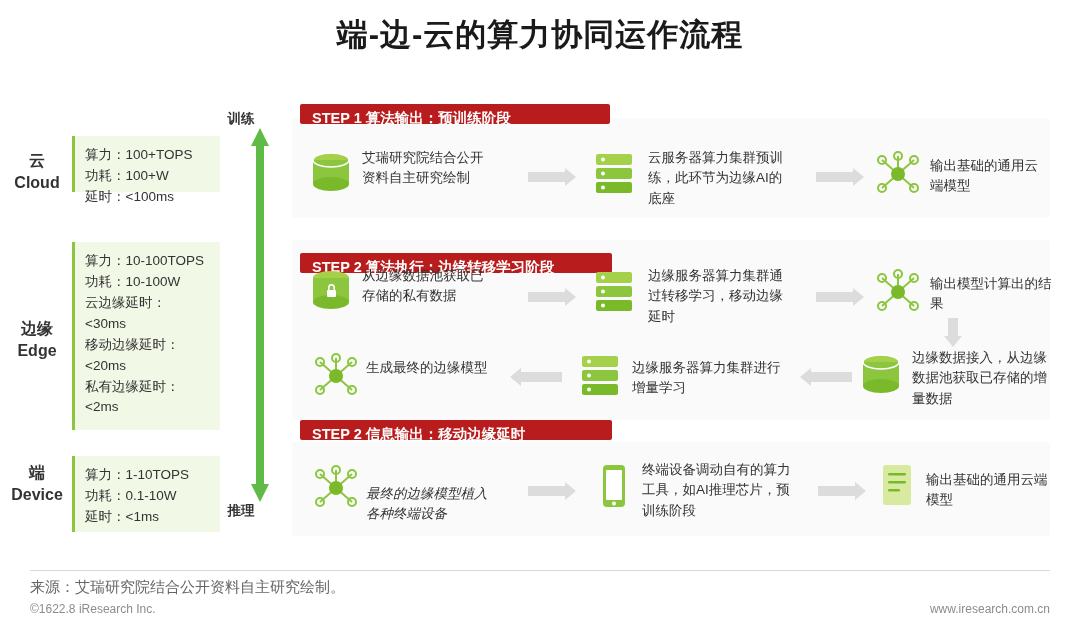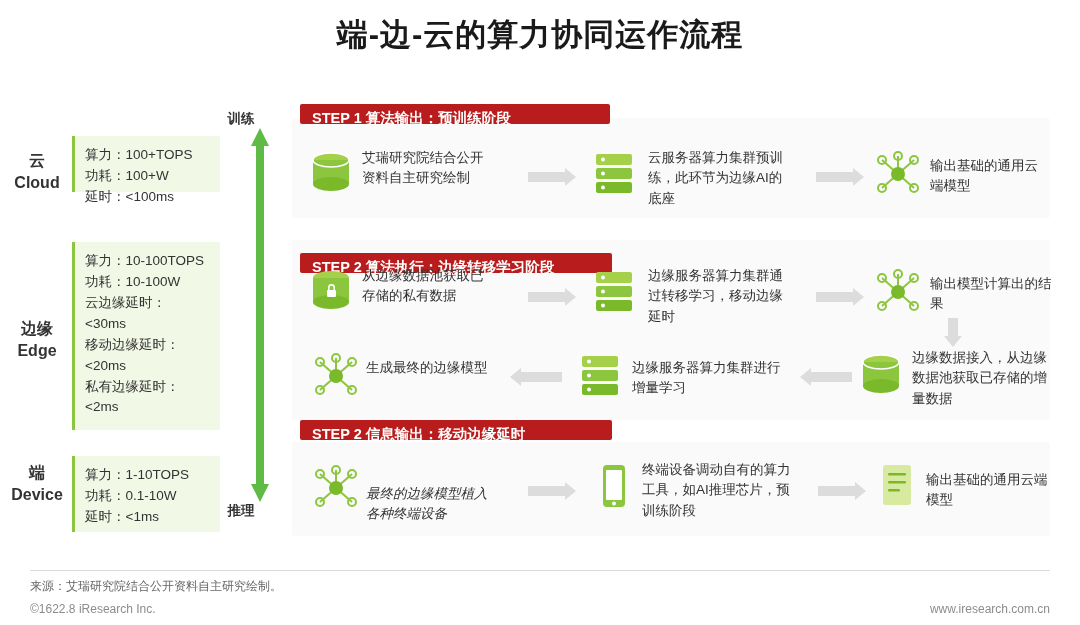--- a/index.html
+++ b/index.html
@@ -110,21 +110,21 @@
     border-top:11px solid #dcdcdc;
   }
 
   
   .src-line {
     position:absolute; left:30px; top:570px; width:1020px;
     border-top:1px solid #d9d9d9;
   }
   .source {
     position:absolute; left:30px; top:578px;
-    font-size:12px; color:#666;
+    font-size:15px; color:#666;
   }
   .copyright {
     position:absolute; left:30px; top:602px;
     font-size:12px; color:#8c8c8c;
   }
   .website {
     position:absolute; right:30px; top:602px;
     font-size:12px; color:#8c8c8c;
   }
   svg { display:block; }

